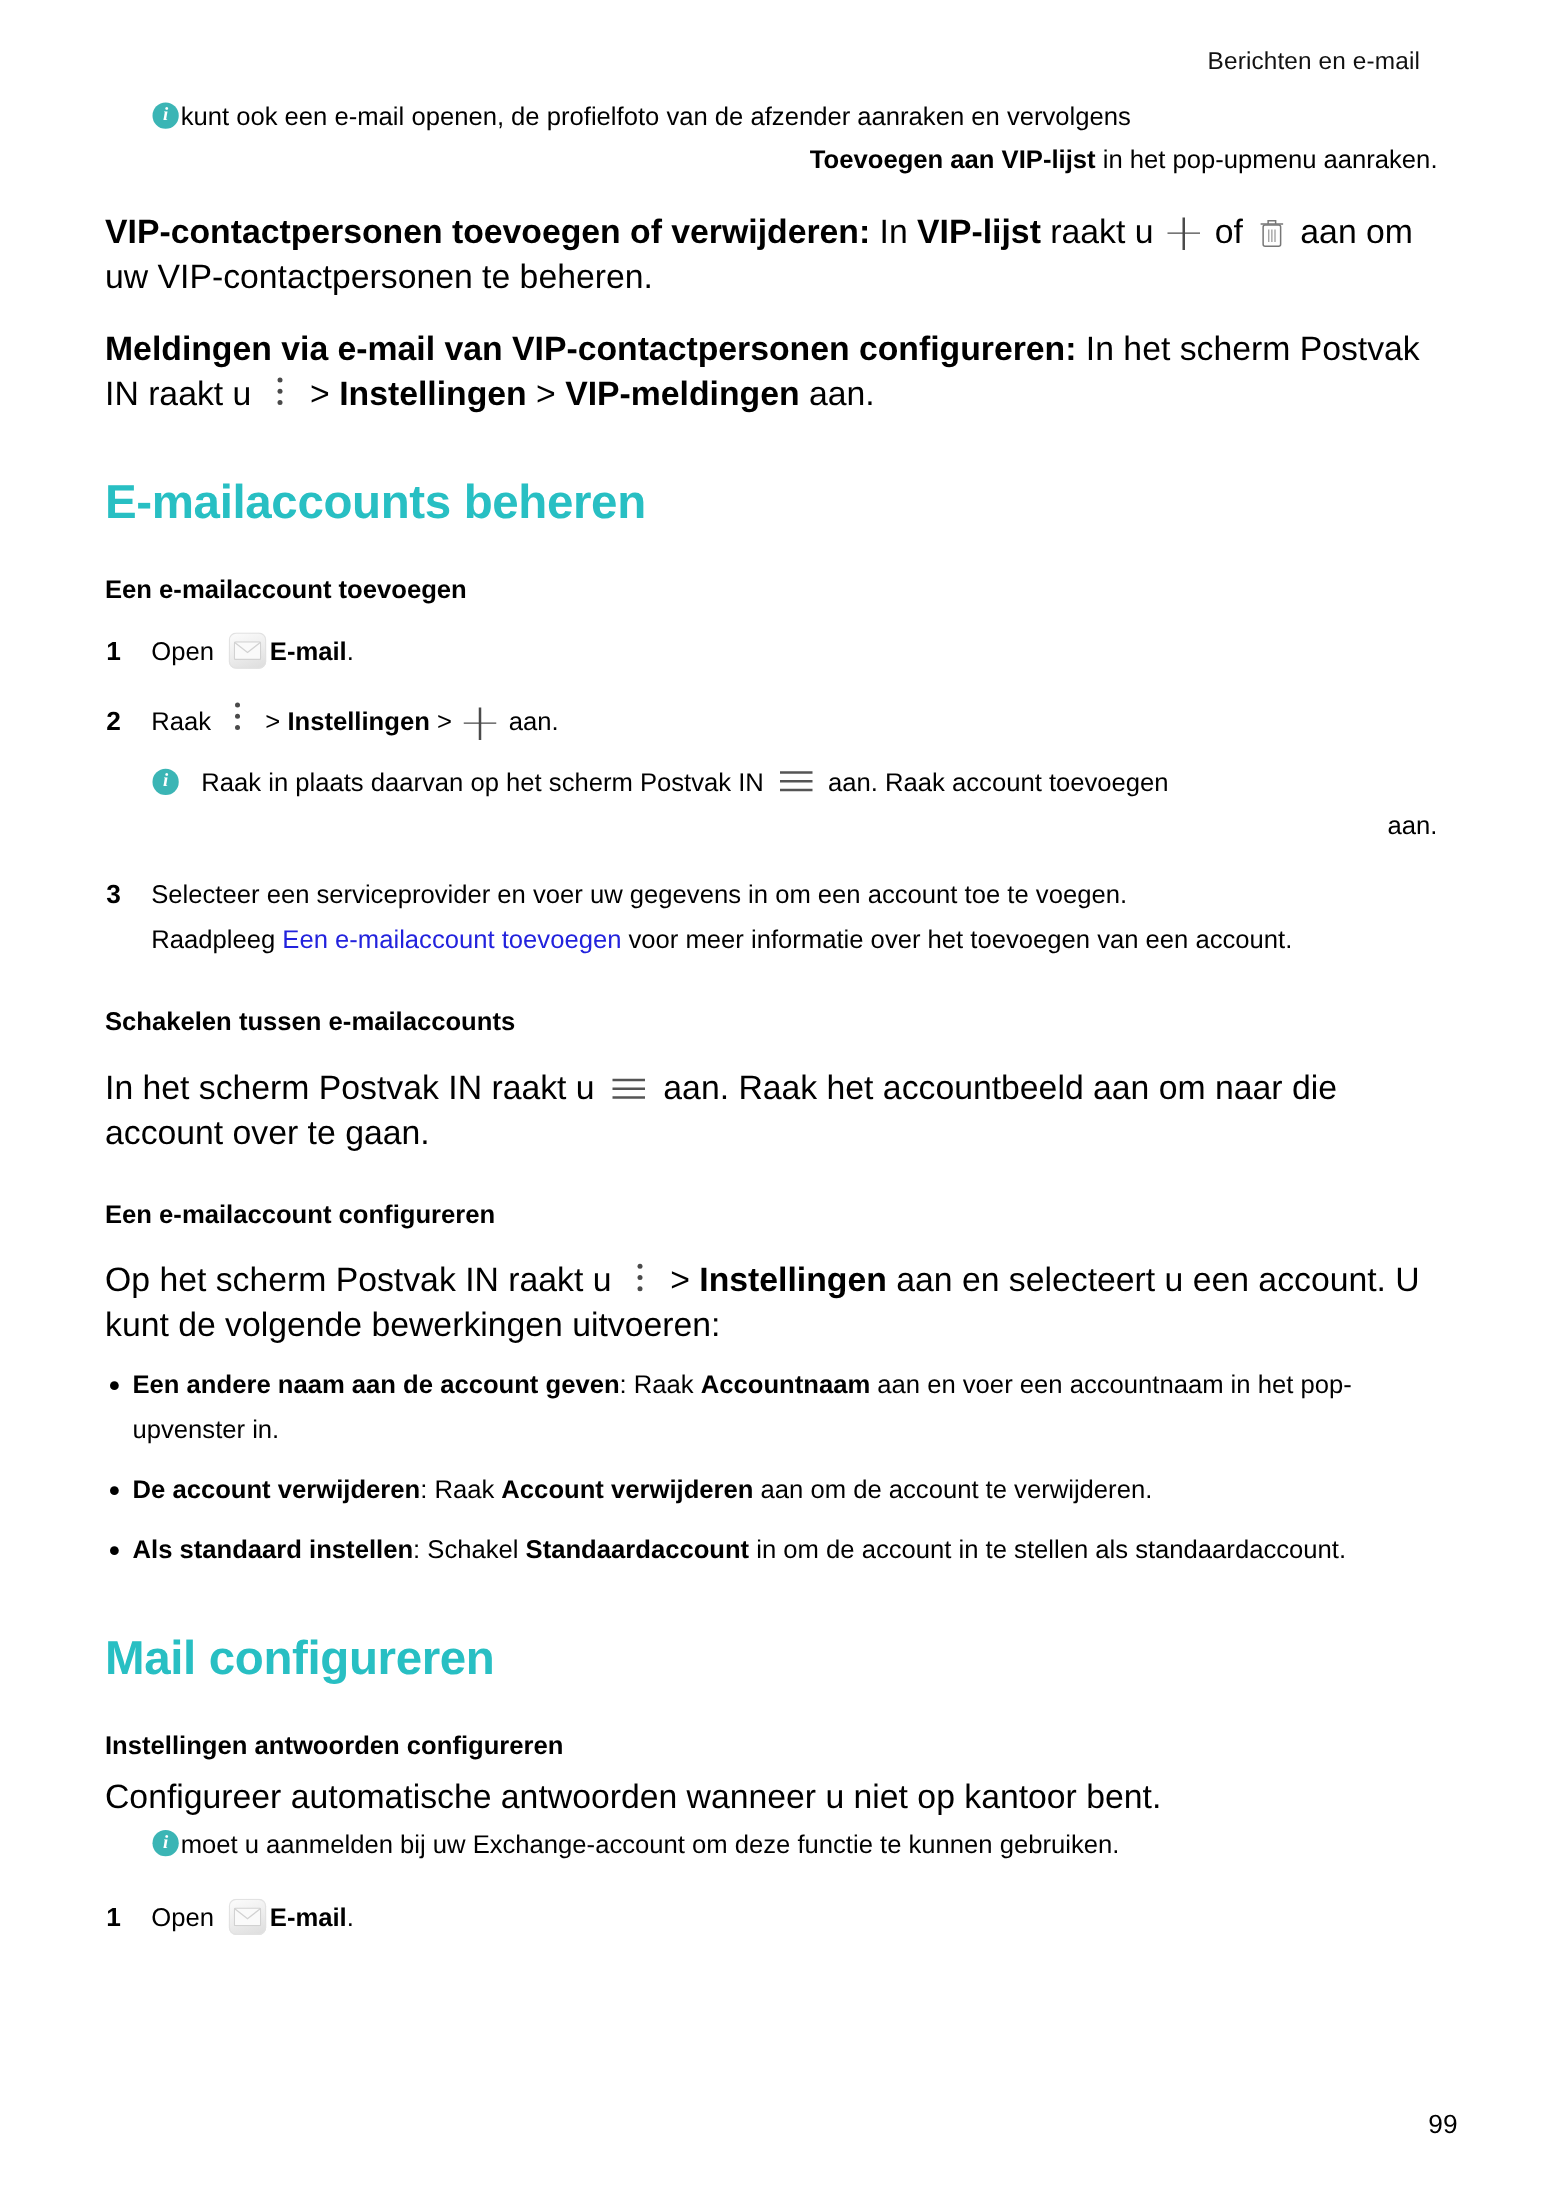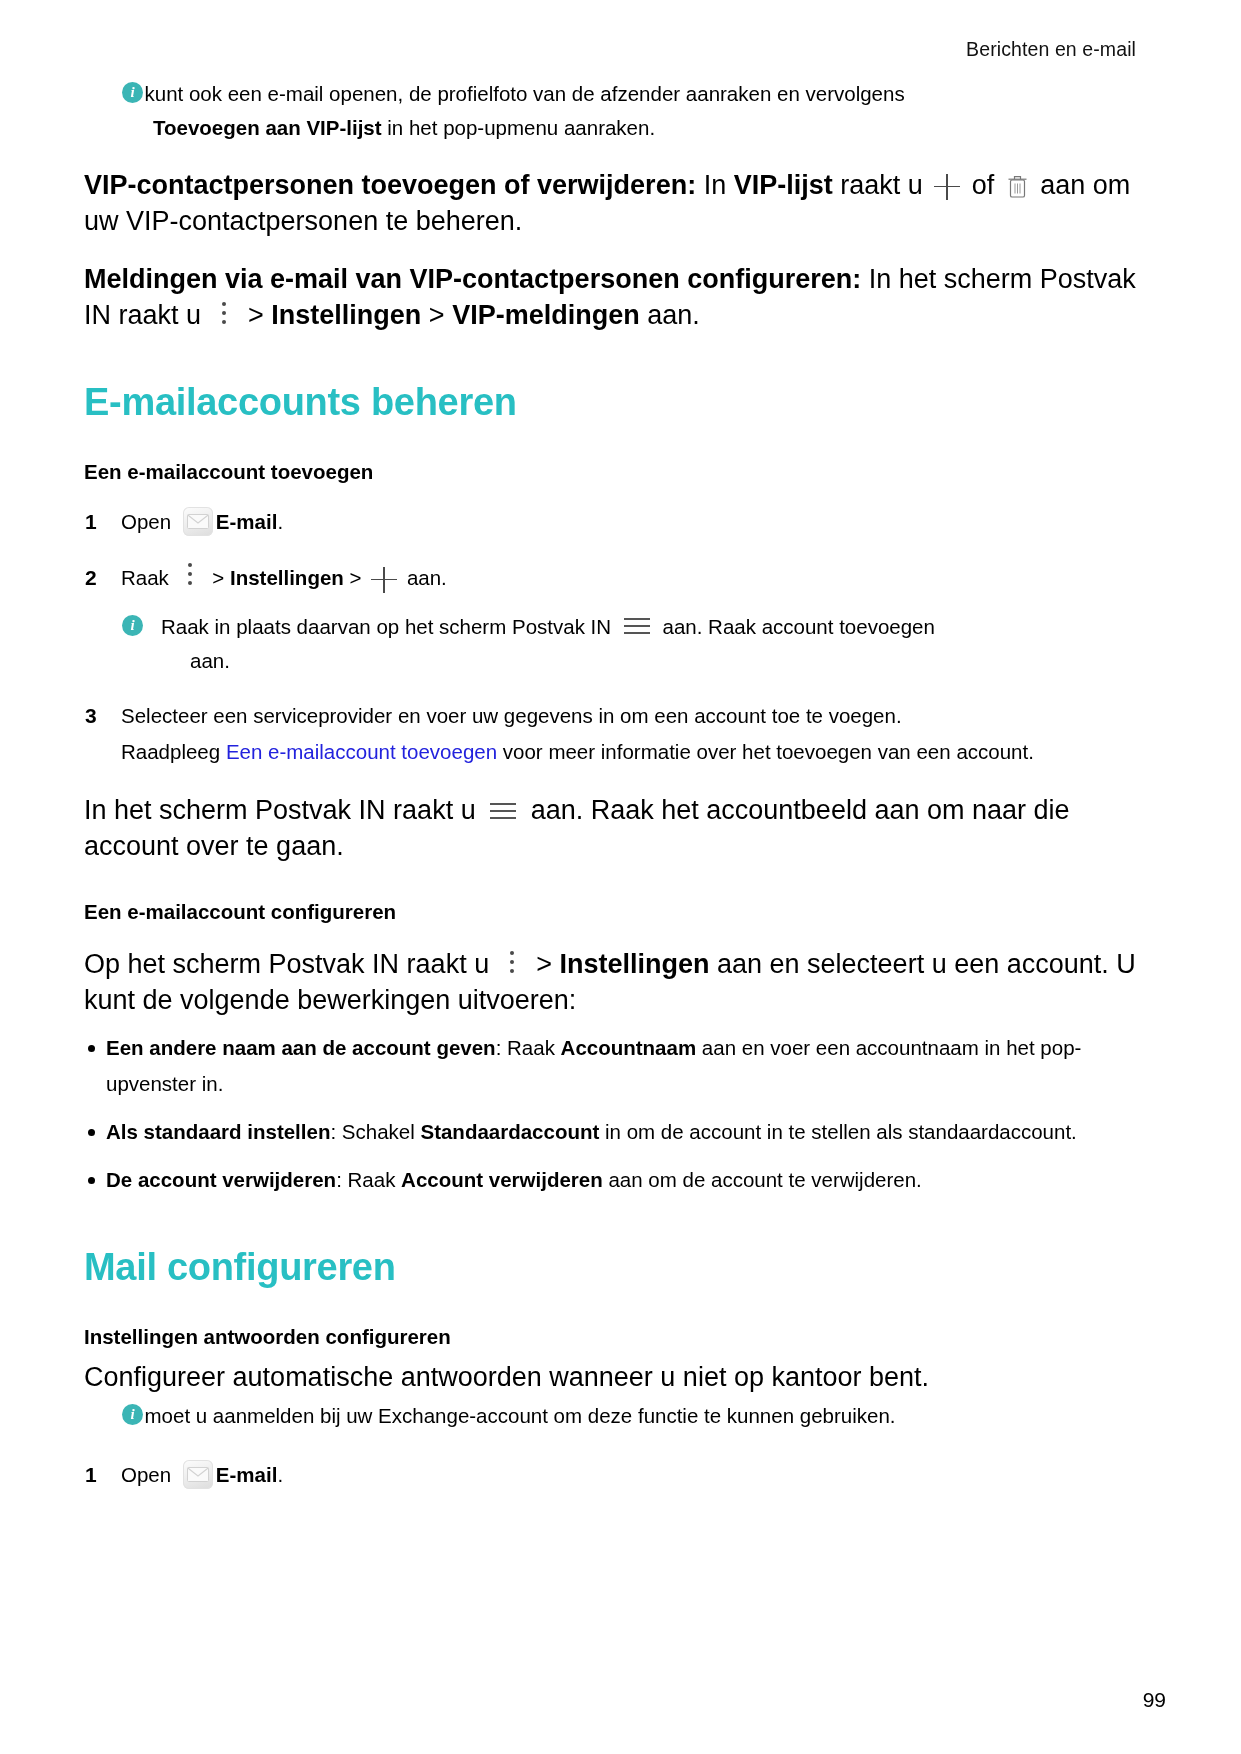--- a/index.html
+++ b/index.html
@@ -55,20 +55,21 @@
     line-height: 21px;
     text-align: center;
     vertical-align: -3px;
   }
   .note-body {
     display: block;
   }
   .note-line2 {
     display: block;
     padding-left: 29px;
+    text-align: right;
   }
   
   p.para {
     font-size: 27px;
     line-height: 36px;
     margin: 22px 0 0 0;
   }
   b, strong { font-weight: bold; }
   .h1 {
     color: #28bfc3;
@@ -243,32 +244,33 @@
       <span class="note-body"><span>Raak in plaats daarvan op het scherm Postvak IN </span><span class="icn icn-hamburger"><i></i><i></i><i></i></span><span> aan. Raak account toevoegen</span></span>
       <span class="note-line2">aan.</span>
     </div>
   </div>
 
   <div class="step">
     <span class="num">3</span><span>Selecteer een serviceprovider en voer uw gegevens in om een account toe te voegen.</span>
     <span class="step-sub"><span>Raadpleeg </span><a class="doclink" href="#">Een e-mailaccount toevoegen</a><span> voor meer informatie over het toevoegen van een</span> <span>account.</span></span>
   </div>
 
+  <h2 class="h2">Schakelen tussen e-mailaccounts</h2>
 
   <p class="para"><span>In het scherm Postvak IN raakt u </span><span class="icn icn-hamburger"><i></i><i></i><i></i></span><span> aan. Raak het accountbeeld aan om naar die account over te gaan.</span></p>
 
   <h2 class="h2">Een e-mailaccount configureren</h2>
 
   <p class="para"><span>Op het scherm Postvak IN raakt u </span><span class="icn icn-dots"><i></i><i></i><i></i></span><span> &gt; </span><b>Instellingen</b><span> aan en selecteert u een account. U kunt de volgende bewerkingen uitvoeren:</span></p>
 
   <div class="bullet"><b>Een andere naam aan de account geven</b><span>: Raak </span><b>Accountnaam</b><span> aan en voer een accountnaam in het pop-upvenster in.</span></div>
 
+  <div class="bullet"><b>De account verwijderen</b><span>: Raak </span><b>Account verwijderen</b><span> aan om de account te verwijderen.</span></div>
+
   <div class="bullet"><b>Als standaard instellen</b><span>: Schakel </span><b>Standaardaccount</b><span> in om de account in te stellen als standaardaccount.</span></div>
-
-  <div class="bullet"><b>De account verwijderen</b><span>: Raak </span><b>Account verwijderen</b><span> aan om de account te verwijderen.</span></div>
 
   <h1 class="h1">Mail configureren</h1>
 
   <h2 class="h2">Instellingen antwoorden configureren</h2>
 
   <p class="para" style="margin-top:10px">Configureer automatische antwoorden wanneer u niet op kantoor bent.</p>
 
   <div class="note" style="margin-top:4px">
     <span class="info-icon">i</span>
     <span class="note-body">U moet u aanmelden bij uw Exchange-account om deze functie te kunnen gebruiken.</span>

